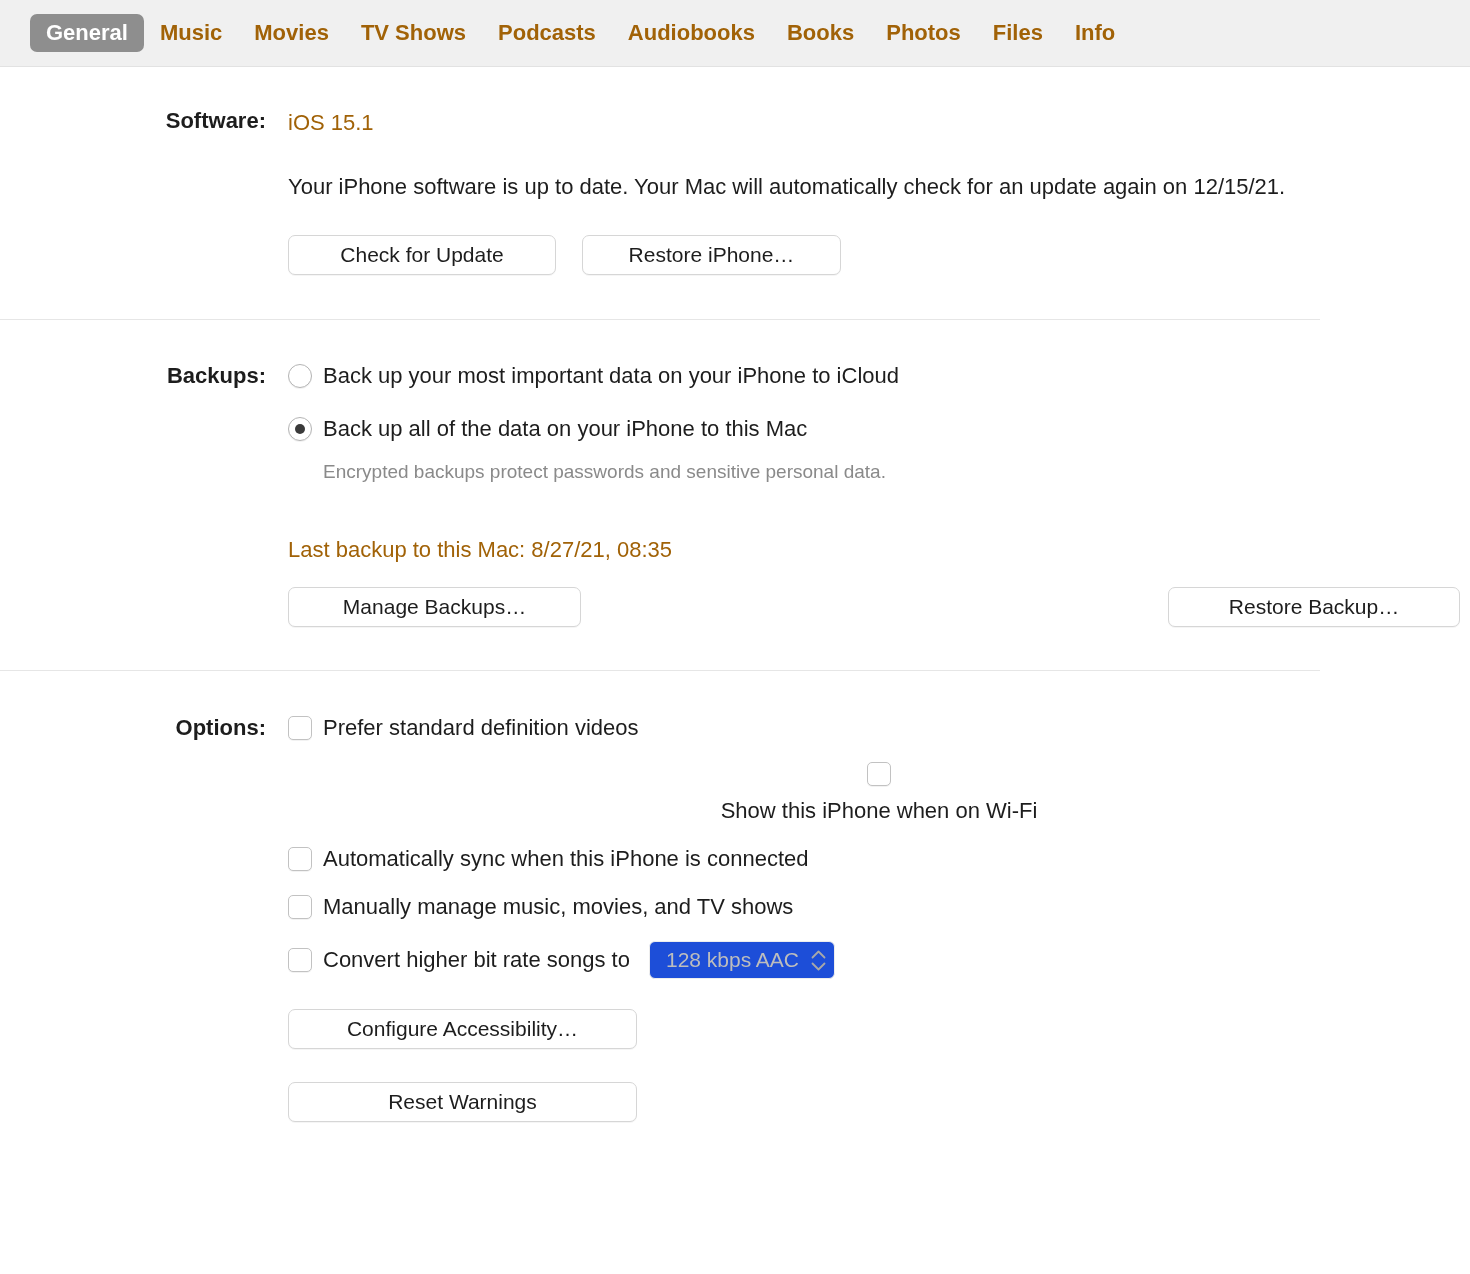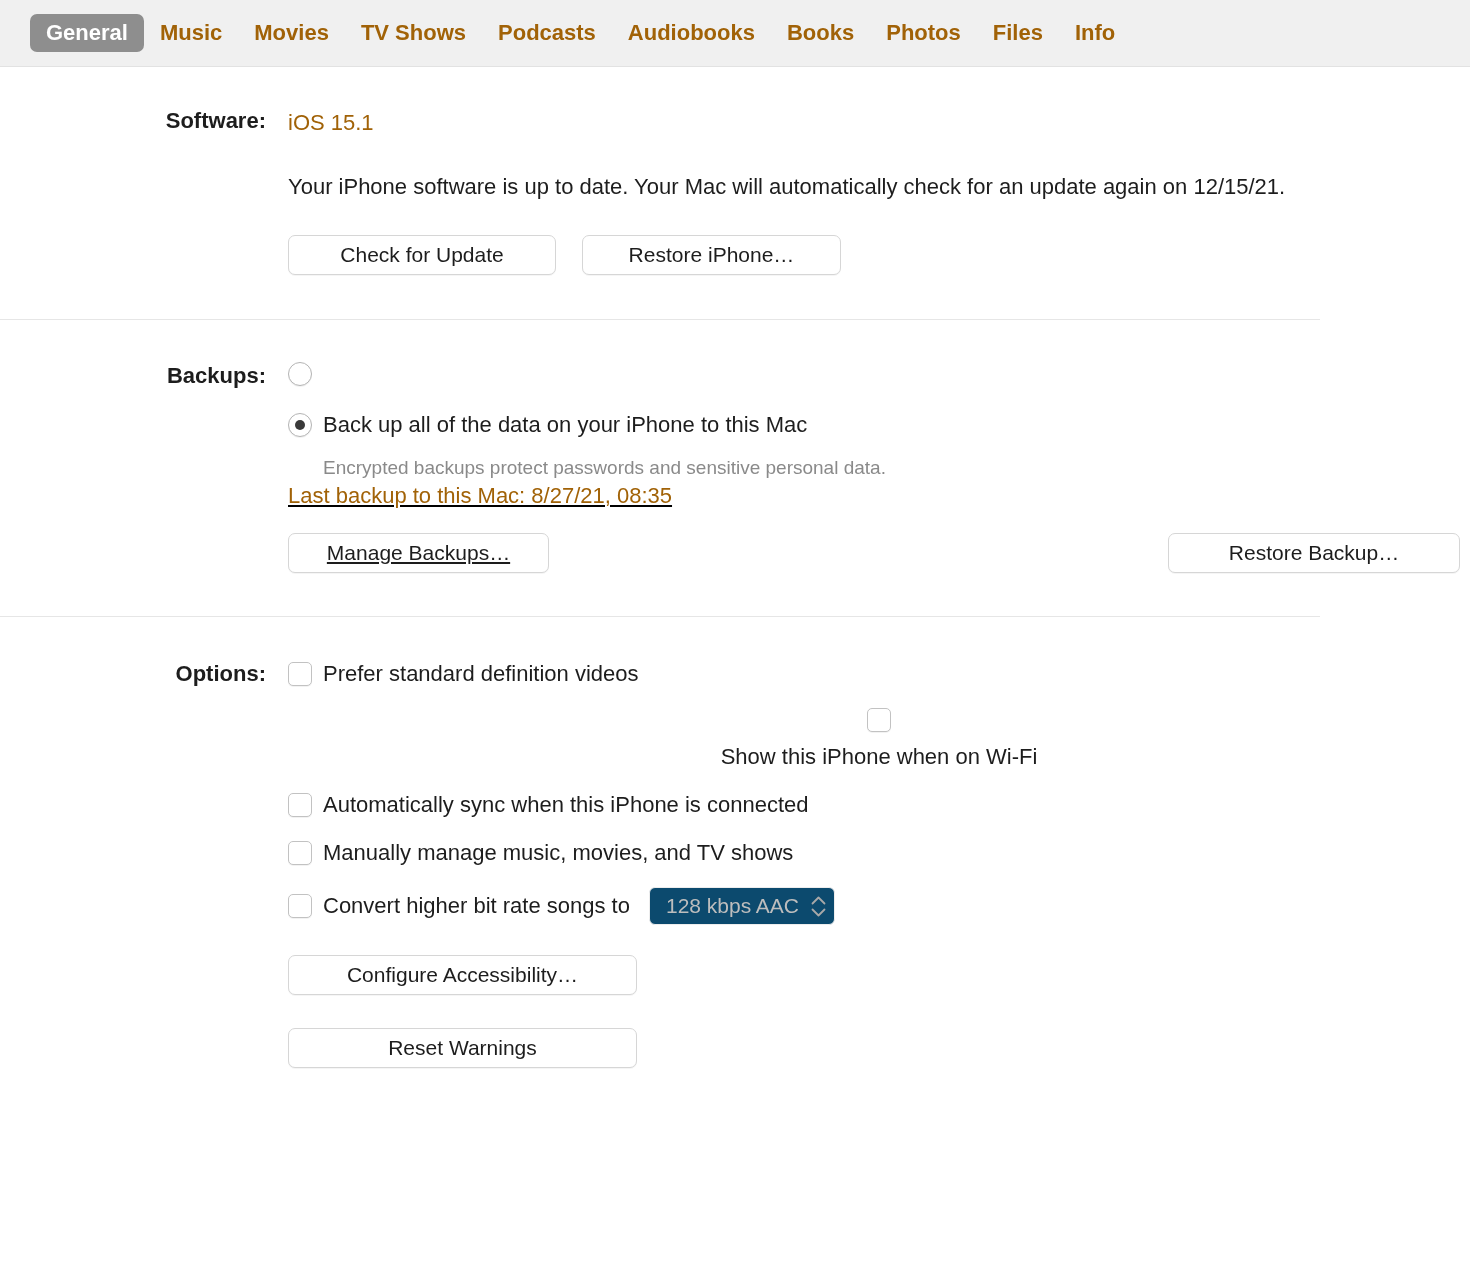--- a/index.html
+++ b/index.html
@@ -155,21 +155,21 @@
   .hint {
     font-size: 19px;
     color: #8a8a8a;
     line-height: 26px;
   }
 
   
   .popup {
     display: inline-flex;
     align-items: center;
-    background: #0c4a6e;
+    background: #1d4ed8;
     border: 1px solid #ededed;
     border-radius: 6px;
     height: 38px;
     padding: 0 8px 0 16px;
     gap: 12px;
   }
   .popup-value {
     font-size: 21px;
     color: #bdbdbd;
     white-space: nowrap;
@@ -213,36 +213,37 @@
   </div>
 
   <div class="divider" style="margin-top:44px;"></div>
 
   <div class="row" style="margin-top:42px;">
     <div class="label-col" style="line-height:28px;">Backups:</div>
     <div class="field-col">
 
       <div class="opt-row">
         <span class="radio"></span>
+        <span class="opt-label">Back up your most important data on your iPhone to iCloud</span>
       </div>
 
       <div class="opt-row" style="margin-top:25px;">
         <span class="radio checked"></span>
         <span class="opt-label">Back up all of the data on your iPhone to this Mac</span>
       </div>
 
 
       <div class="hint" style="margin-top:16px; margin-left:35px;">Encrypted backups protect passwords and sensitive personal data.</div>
 
-      <div style="display:flex; align-items:center;text-decoration:underline;">
+      <div style="margin-top:50px; display:flex; align-items:center;">
         <div class="value-text">Last backup to this Mac: 8/27/21, 08:35</div>
       </div>
 
       <div style="margin-top:22px; display:flex; align-items:center;">
-        <button class="btn" style="width:261px;text-decoration:underline;">Manage Backups…</button>
+        <button class="btn" style="width:293px;">Manage Backups…</button>
         <button class="btn wide-right" style="margin-left:auto; margin-right:10px;">Restore Backup…</button>
       </div>
 
     </div>
   </div>
 
   <div class="divider" style="margin-top:43px;"></div>
 
   <div class="row" style="margin-top:43px;">
     <div class="label-col" style="line-height:28px;">Options:</div>

